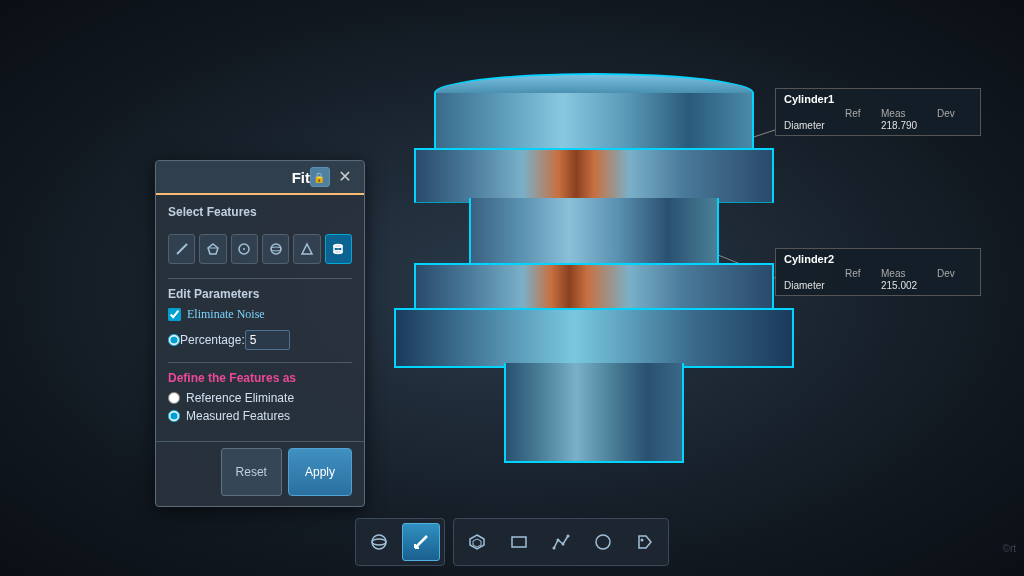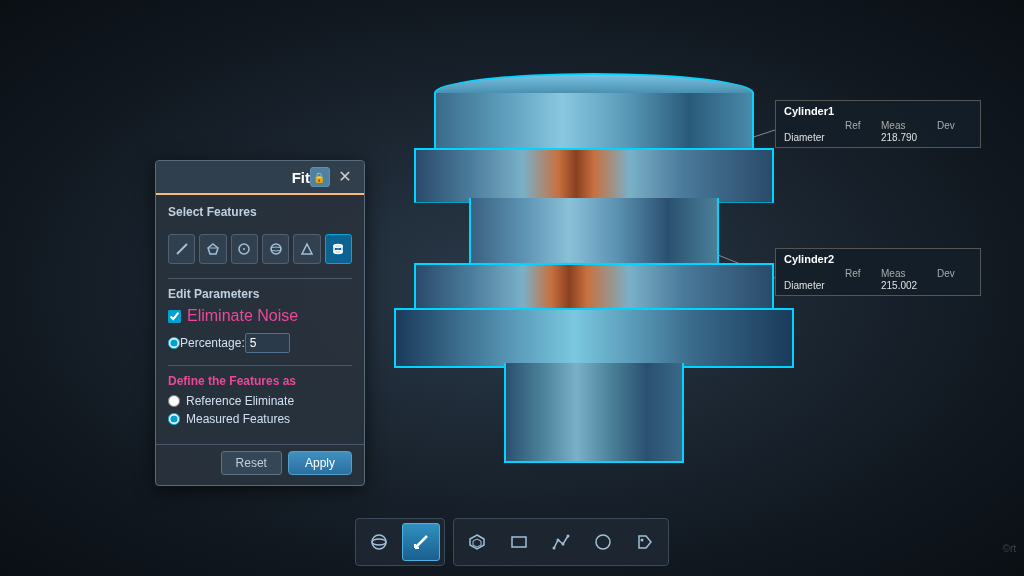--- a/index.html
+++ b/index.html
@@ -264,22 +264,23 @@
       margin-bottom: 8px;
     }
 
     .checkbox-row input[type="checkbox"] {
       accent-color: #00a0d0;
       width: 13px;
       height: 13px;
     }
 
     .checkbox-label {
-      color: #ec4899;
-      font-size: 16px;
+      color: #7dd3fc;
+      font-size: 12px;
+      font-family: Liberation Serif, serif;
     }
 
     .radio-group {
       margin-left: 0;
       margin-bottom: 8px;
     }
 
     .radio-row {
       display: flex;
       align-items: center;
@@ -330,21 +331,21 @@
 
     .panel-footer {
       display: flex;
       justify-content: flex-end;
       gap: 6px;
       padding: 6px 12px 10px 12px;
       border-top: 1px solid #4a5a6a;
     }
 
     .btn-reset {
-      padding: 4px 14px;
+      padding: 16px 14px;
       background: rgba(60,80,100,0.7);
       border: 1px solid #607080;
       color: #c0d0e0;
       border-radius: 3px;
       font-size: 12px;
       cursor: pointer;
     }
 
     .btn-apply {
       padding: 4px 16px;
@@ -427,21 +428,21 @@
 <div class="object-3d">
   <div class="cyl-top-face"></div>
   <div class="cyl-top-body"></div>
   <div class="cyl-mid-flange"></div>
   <div class="cyl-mid-body"></div>
   <div class="cyl-mid-flange2"></div>
   <div class="cyl-bot-flange"></div>
   <div class="cyl-bot-body"></div>
 </div>
 
-<div class="annotation" style="top:100px; left:775px;">
+<div class="annotation" style="top:88px; left:775px;">
   <div class="annotation-title">Cylinder1</div>
   <div class="annotation-table">
     <span></span>
     <span class="header">Ref</span>
     <span class="header">Meas</span>
     <span class="header">Dev</span>
     <span>Diameter</span>
     <span></span>
     <span>218.790</span>
     <span></span>

